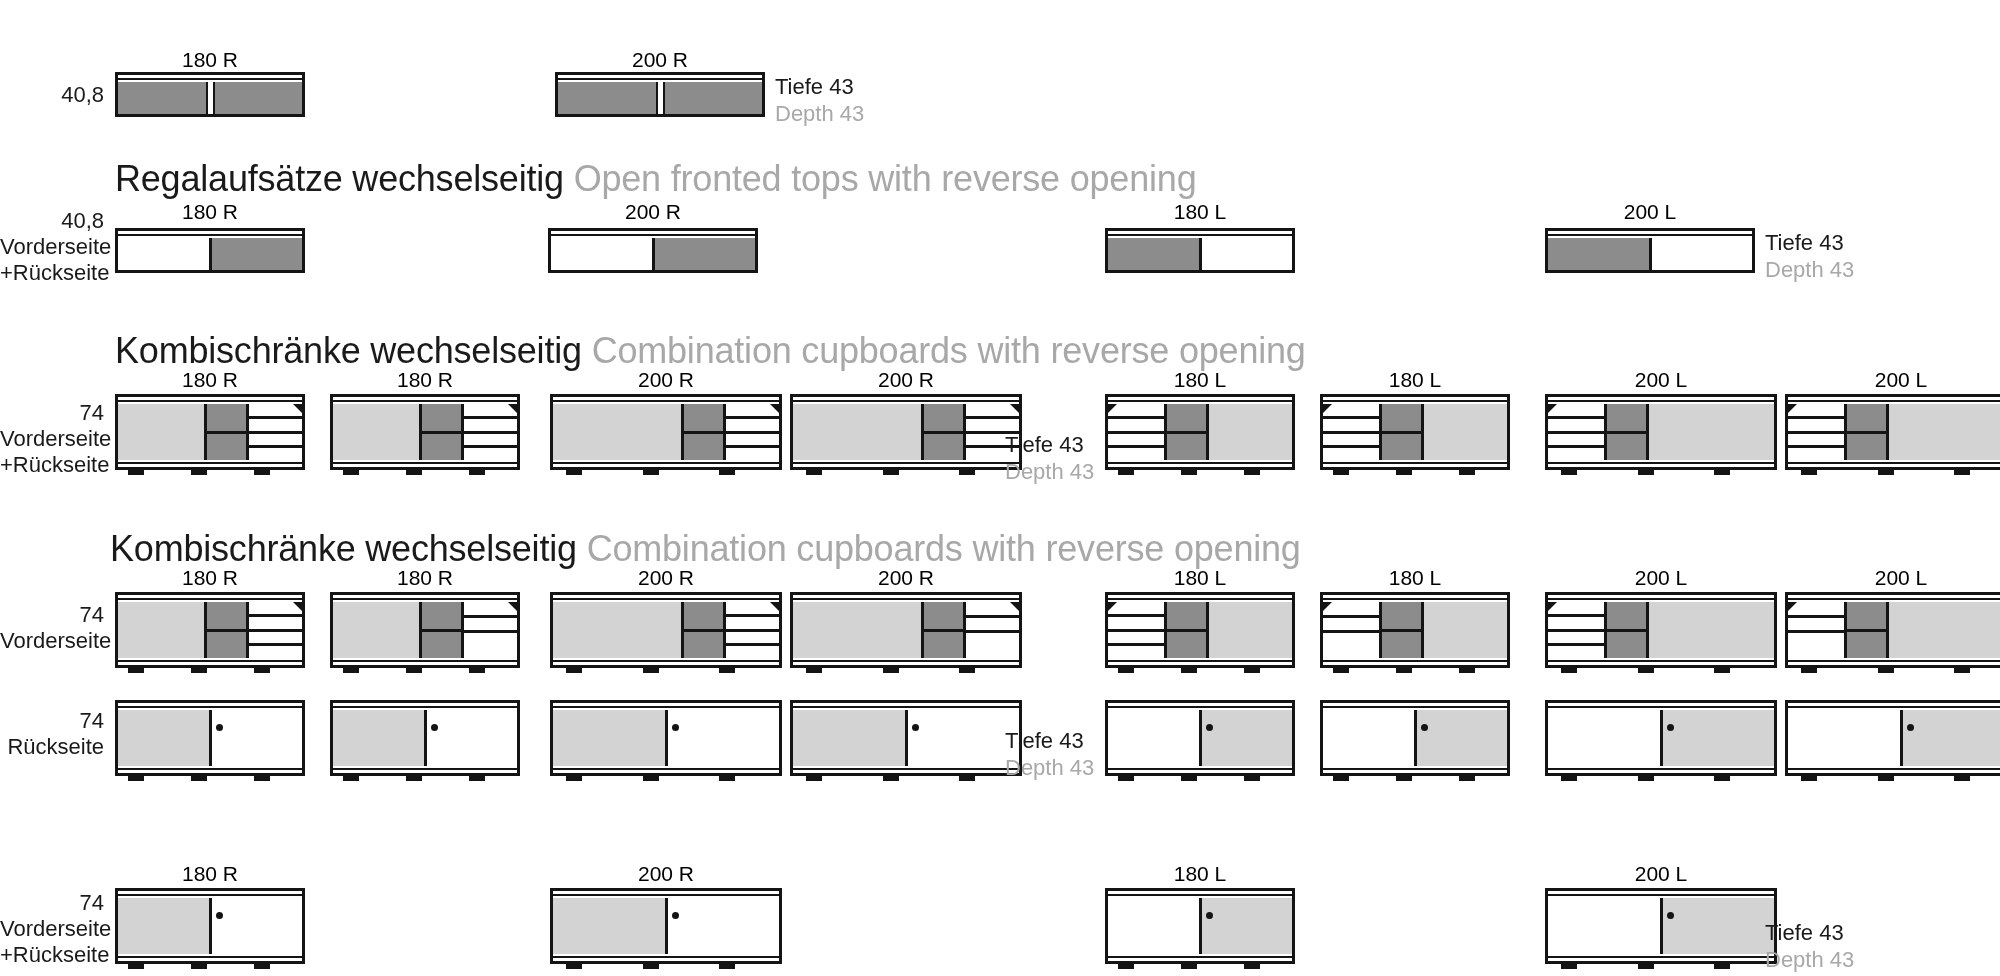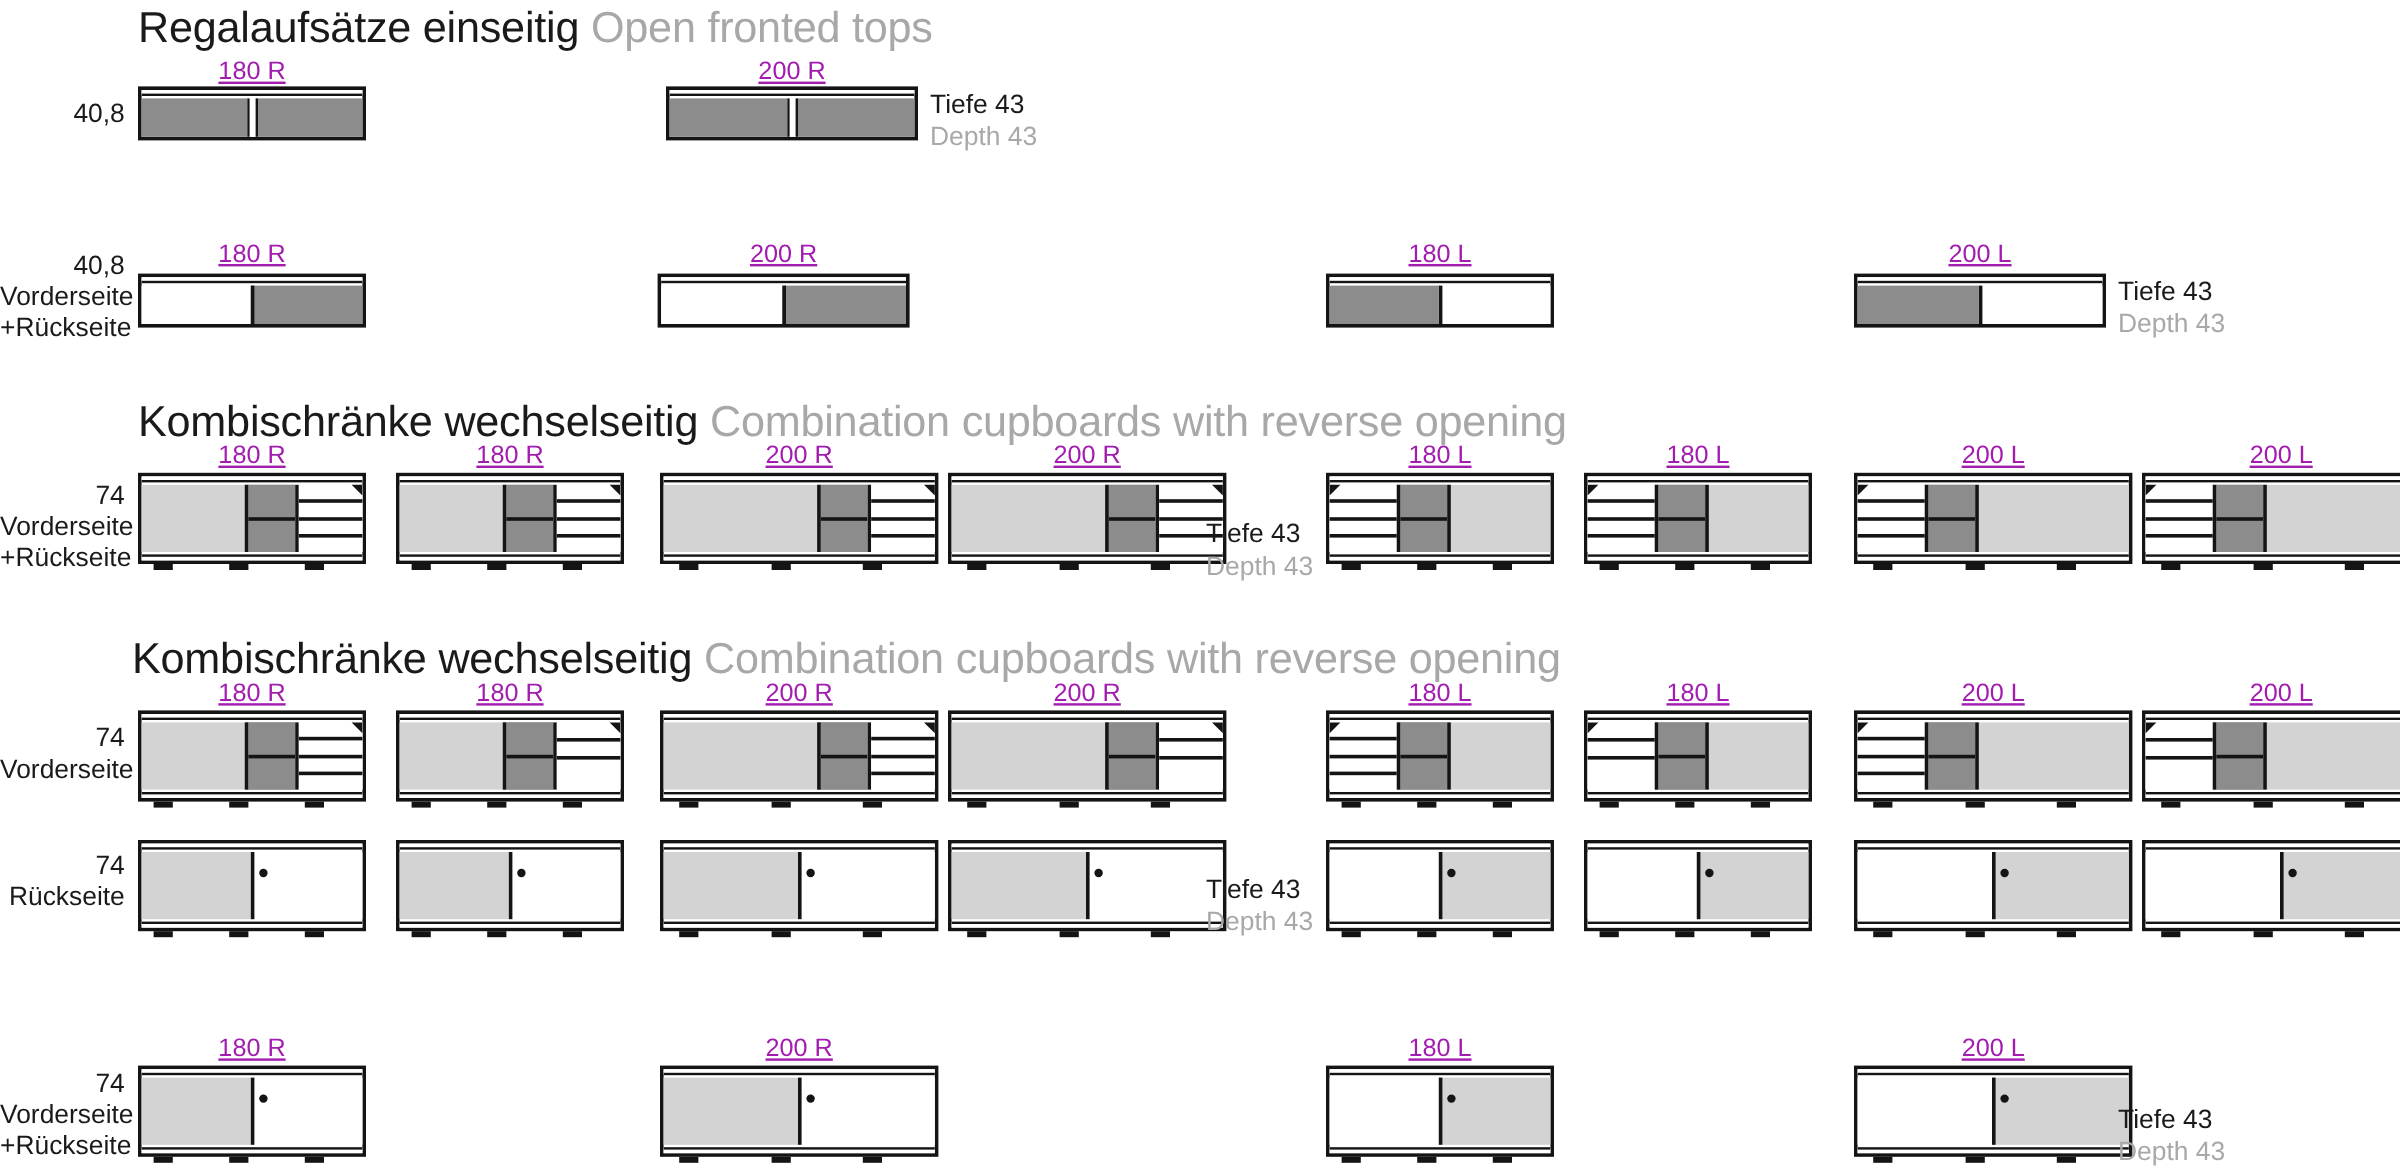--- a/index.html
+++ b/index.html
@@ -39,23 +39,22 @@
     line-height: 1.18;
   }
   .left-label .num { display: block; }
   .left-label .side { display: block; }
 
   
   .unit-caption {
     position: absolute;
     white-space: nowrap;
     font-size: 21px;
-    color: #a21caf;
+    color: #000000;
     text-align: center;
-    text-decoration: underline;
   }
 
   
   .depth-legend {
     position: absolute;
     white-space: nowrap;
     font-size: 22px;
     line-height: 1.22;
   }
   .depth-legend .de { color: #1a1a1a; display: block; }
@@ -152,24 +151,20 @@
     background: #ffffff;
     border-left: 2px solid #141414;
     border-right: 2px solid #141414;
   }
 </style>
 </head>
 <body>
 
 <div id="page">
 
-  <div class="section-heading" style="left:115px; top:2px;">
-    <span>Regalaufsätze einseitig</span>
-    <span class="en">Open fronted tops</span>
-  </div>
 
   <div class="left-label" style="left:0px; top:82px; width:104px;">
     <span class="num">40,8</span>
   </div>
 
   <div class="unit-caption" style="left:115px; top:48px; width:190px;">180 R</div>
   <div class="unit" style="left:115px; top:72px; width:190px; height:45px;">
     <div class="carcass"></div>
     <div class="top-rail"></div>
     <div class="interior simple" style="top:10px;">
@@ -188,20 +183,24 @@
       <div class="gap-white"></div>
       <div class="panel p-dark" style="flex:1 1 auto; border-left:none;"></div>
     </div>
   </div>
 
   <div class="depth-legend" style="left:775px; top:74px;">
     <span class="de">Tiefe 43</span>
     <span class="en">Depth 43</span>
   </div>
 
+  <div class="section-heading" style="left:115px; top:158px;">
+    <span>Regalaufsätze wechselseitig</span>
+    <span class="en">Open fronted tops with reverse opening</span>
+  </div>
 
   <div class="left-label" style="left:0px; top:208px; width:104px;">
     <span class="num">40,8</span>
     <span class="side">Vorderseite</span>
     <span class="side">+Rückseite</span>
   </div>
 
   <div class="unit-caption" style="left:115px; top:200px; width:190px;">180 R</div>
   <div class="unit" style="left:115px; top:228px; width:190px; height:45px;">
     <div class="carcass"></div>

